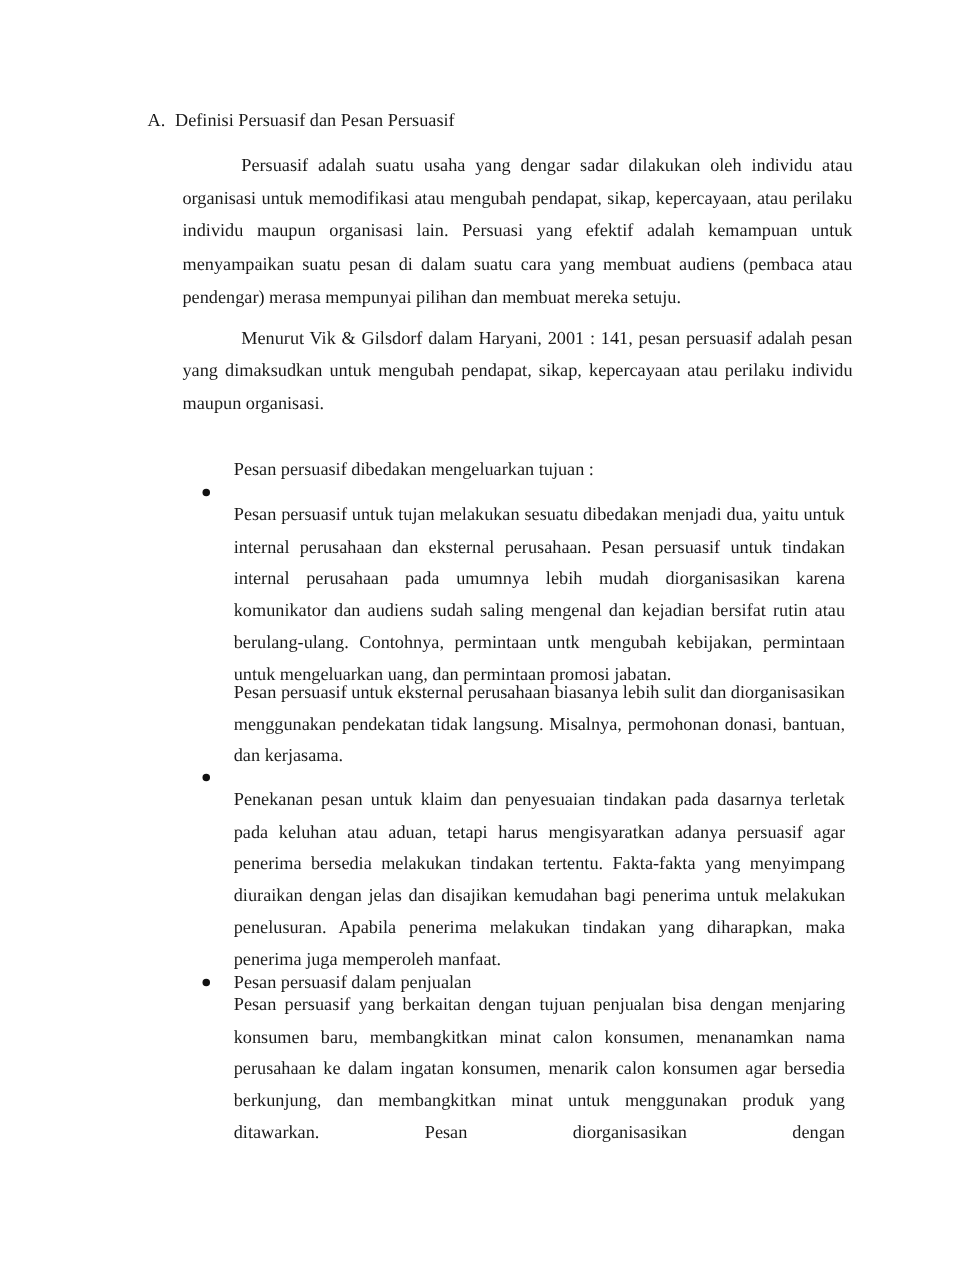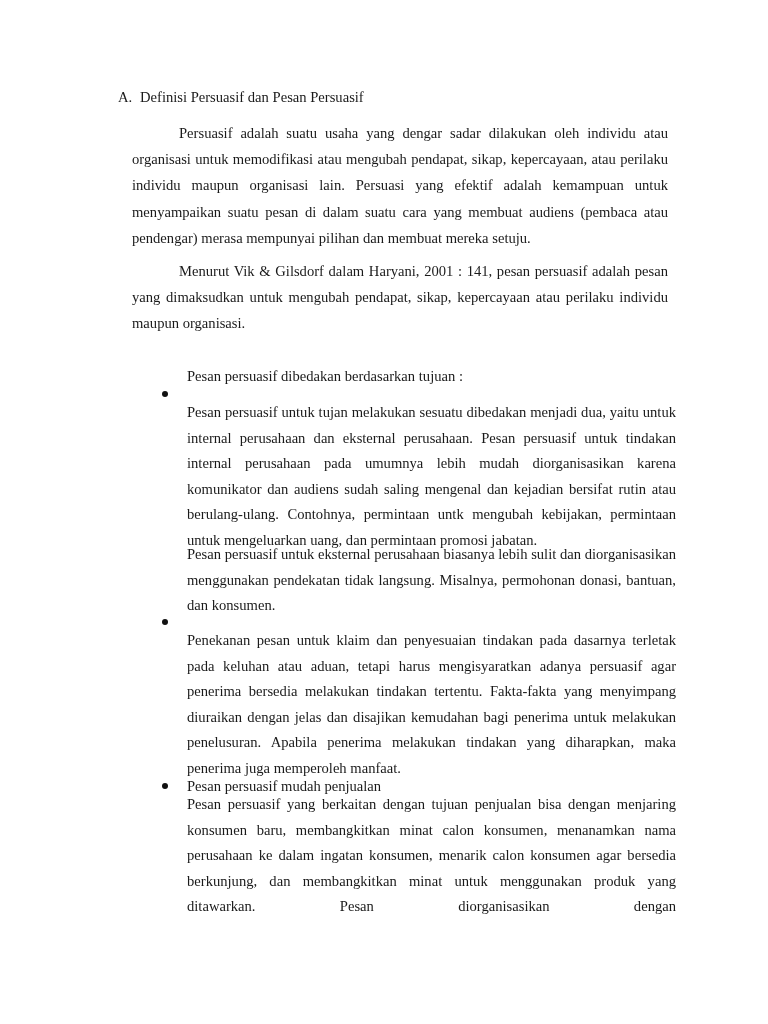--- a/index.html
+++ b/index.html
@@ -6,21 +6,21 @@
     body {
       width: 768px; height: 1024px; position: relative; overflow: hidden;
       font-family: "Liberation Serif", "DejaVu Serif", serif;
       color: #1a1a1a; font-size: 14.6px;
     }
     .page { position: absolute; left: 0; top: 0; width: 732px; height: 1024px; }
     .abs { position: absolute; }
     .heading { left: 118px; white-space: nowrap; line-height: 18px; }
     .heading .lbl { display: inline-block; width: 22px; }
     .para {
-      left: 132px; width: 536px; text-align: justify;
+      left: 146px; width: 536px; text-align: justify;
       line-height: 26.2px; text-indent: 47px;
     }
     .sub {
       left: 187px; width: 489px; text-align: justify; line-height: 25.6px;
     }
     .plain { left: 187px; white-space: nowrap; line-height: 18px; }
     .bullet-item { left: 187px; white-space: nowrap; line-height: 18px; }
     .bullet {
       position: absolute; left: 162px; width: 6px; height: 6px;
       border-radius: 50%; background: #111;
@@ -33,26 +33,26 @@
 
   <div class="abs heading" style="top:88px;">
     <span class="lbl">A.</span><span>Definisi Persuasif dan Pesan Persuasif</span>
   </div>
 
   <div class="abs para" style="top:120px;">Persuasif adalah suatu usaha yang dengar sadar dilakukan oleh individu atau organisasi untuk memodifikasi atau mengubah pendapat, sikap, kepercayaan, atau perilaku individu maupun organisasi lain. Persuasi yang efektif adalah kemampuan untuk menyampaikan suatu pesan di dalam suatu cara yang membuat audiens (pembaca atau pendengar) merasa mempunyai pilihan dan membuat mereka setuju.</div>
 
   <div class="abs para" style="top:258px;">Menurut Vik &amp; Gilsdorf dalam Haryani, 2001 : 141, pesan persuasif adalah pesan yang dimaksudkan untuk mengubah pendapat, sikap, kepercayaan atau perilaku individu maupun organisasi.</div>
 
 
-  <div class="abs plain" style="top:367px;">Pesan persuasif dibedakan berdasarkan tujuan :</div>
+  <div class="abs plain" style="top:367px;">Pesan persuasif dibedakan mengeluarkan tujuan :</div>
 
   <span class="bullet" style="top:391px;"></span>
   <div class="abs sub" style="top:400px;">Pesan persuasif untuk tujan melakukan sesuatu dibedakan menjadi dua, yaitu untuk internal perusahaan dan eksternal perusahaan. Pesan persuasif untuk tindakan internal perusahaan pada umumnya lebih mudah diorganisasikan karena komunikator dan audiens sudah saling mengenal dan kejadian bersifat rutin atau berulang-ulang. Contohnya, permintaan untk mengubah kebijakan, permintaan untuk mengeluarkan uang, dan permintaan promosi jabatan.</div>
-  <div class="abs sub" style="top:542px;">Pesan persuasif untuk eksternal perusahaan biasanya lebih sulit dan diorganisasikan menggunakan pendekatan tidak langsung. Misalnya, permohonan donasi, bantuan, dan konsumen.</div>
+  <div class="abs sub" style="top:542px;">Pesan persuasif untuk eksternal perusahaan biasanya lebih sulit dan diorganisasikan menggunakan pendekatan tidak langsung. Misalnya, permohonan donasi, bantuan, dan kerjasama.</div>
 
   <span class="bullet" style="top:619px;"></span>
   <div class="abs sub" style="top:628px;">Penekanan pesan untuk klaim dan penyesuaian tindakan pada dasarnya terletak pada keluhan atau aduan, tetapi harus mengisyaratkan adanya persuasif agar penerima bersedia melakukan tindakan tertentu. Fakta-fakta yang menyimpang diuraikan dengan jelas dan disajikan kemudahan bagi penerima untuk melakukan penelusuran. Apabila penerima melakukan tindakan yang diharapkan, maka penerima juga memperoleh manfaat.</div>
 
   <span class="bullet" style="top:783px;"></span>
-  <div class="abs bullet-item" style="top:777px;">Pesan persuasif mudah penjualan</div>
+  <div class="abs bullet-item" style="top:777px;">Pesan persuasif dalam penjualan</div>
   <div class="abs sub" style="top:792px; text-align-last: justify;">Pesan persuasif yang berkaitan dengan tujuan penjualan bisa dengan menjaring konsumen baru, membangkitkan minat calon konsumen, menanamkan nama perusahaan ke dalam ingatan konsumen, menarik calon konsumen agar bersedia berkunjung, dan membangkitkan minat untuk menggunakan produk yang ditawarkan. Pesan diorganisasikan dengan</div>
 
 </div>
 
 </body></html>

